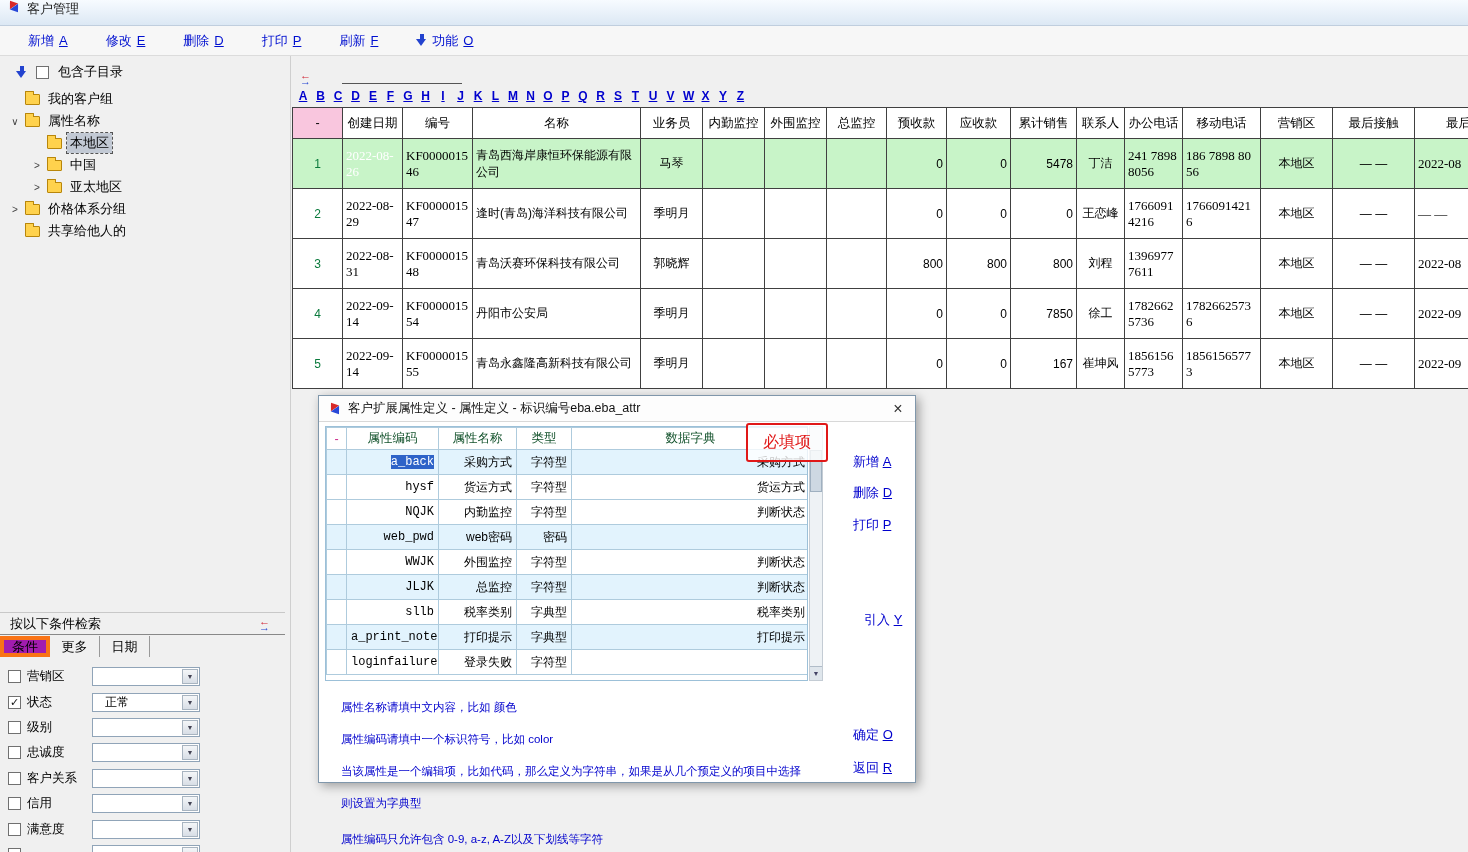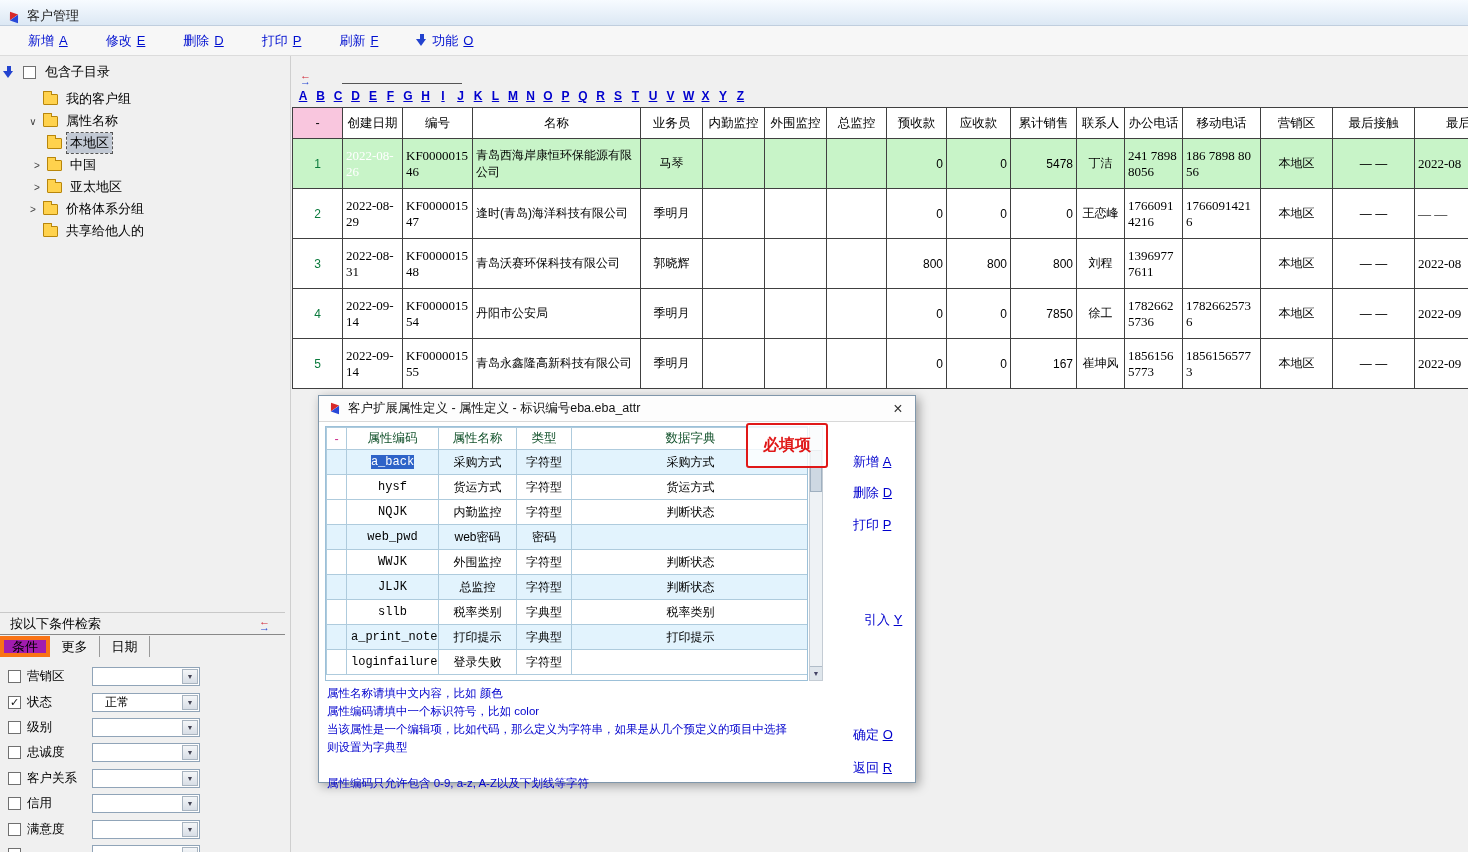--- a/index.html
+++ b/index.html
@@ -2,46 +2,46 @@
 <html><head>
 <meta charset="utf-8">
 <style>
   *{margin:0;padding:0;box-sizing:border-box}
   html,body{width:1468px;height:852px;overflow:hidden}
   body{font-family:"Liberation Sans","DejaVu Sans",sans-serif;font-size:12px;color:#000;background:#f0f0f0}
   #app{position:relative;width:1468px;height:852px;background:#f0f0f0;overflow:hidden}
 
   
   .titlebar{position:absolute;left:0;top:0;right:0;height:26px;background:linear-gradient(#f7fbff,#dce8f4);
-    border-bottom:1px solid #c0cede;display:flex;align-items:flex-end;padding-left:6px;gap:6px}
+    border-bottom:1px solid #c0cede;display:flex;align-items:flex-start;padding-left:6px;gap:6px}
   .title{font-size:13px;color:#222}
   .app-icon{width:15px;height:14px;position:relative;display:inline-block;flex:none}
   .app-icon::before{content:"";position:absolute;left:1px;top:0;width:0;height:0;
     border-left:5px solid transparent;border-right:5px solid transparent;border-bottom:7px solid #d82828;transform:rotate(-35deg)}
   .app-icon::after{content:"";position:absolute;left:5px;top:6px;width:0;height:0;
     border-left:5px solid transparent;border-right:5px solid transparent;border-top:7px solid #2848d8;transform:rotate(-35deg)}
 
   
   .toolbar{position:absolute;left:0;top:26px;right:0;height:30px;background:#f7f7f7;border-bottom:1px solid #dcdcdc;
     display:flex;align-items:center;padding-left:28px;gap:38px}
   .tb-item{color:#0010d0;font-size:13px;cursor:pointer;display:flex;align-items:center;gap:5px;white-space:nowrap}
   .down-arrow{position:relative;width:11px;height:13px;display:inline-block;flex:none}
   .down-arrow::before{content:"";position:absolute;left:3.5px;top:0;width:4px;height:6px;background:#2343cf}
   .down-arrow::after{content:"";position:absolute;left:0;top:5px;width:0;height:0;
     border-left:5.5px solid transparent;border-right:5.5px solid transparent;border-top:7px solid #2343cf}
 
   
   .sidebar{position:absolute;left:0;top:56px;width:291px;bottom:0;border-right:1px solid #cfcfcf;background:#f0f0f0}
-  .subdir-row{position:absolute;left:0;top:6px;height:20px;display:flex;align-items:center;gap:9px;padding-left:3px}
+  .subdir-row{position:absolute;left:0;top:6px;height:20px;display:flex;align-items:center;gap:9px;padding-left:16px}
   .cb{width:13px;height:13px;background:#fff;border:1px solid #707070;display:inline-flex;align-items:center;
     justify-content:center;font-size:11px;line-height:1;color:#111;flex:none}
   .cb-label{font-size:13px}
   .tree{position:absolute;left:0;top:32px;right:0}
   .tree-item{height:22px;display:flex;align-items:center;gap:5px;font-size:13px;cursor:pointer}
-  .tree-item.ind1{padding-left:28px}
+  .tree-item.ind1{padding-left:10px}
   .tree-item.ind2{padding-left:32px}
   .tree-arrow{width:10px;color:#444;font-size:10px;text-align:center;flex:none}
   .folder{width:15px;height:11px;background:#ffd24d;border:1px solid #b8860b;border-radius:1px;position:relative;flex:none}
   .folder::before{content:"";position:absolute;left:-1px;top:-4px;width:7px;height:3px;background:#ffd24d;
     border:1px solid #b8860b;border-bottom:none;border-radius:1px 1px 0 0}
   .tree-label{padding:1px 3px;white-space:nowrap}
   .tree-item.selected .tree-label{background:#c2c9d4;outline:1px dashed #555}
 
   
   .search-panel{position:absolute;left:0;top:556px;width:285px;height:240px;border-top:1px solid #c8c8c8}
@@ -85,37 +85,37 @@
 
   
   .dialog{position:absolute;left:318px;top:395px;width:598px;height:388px;background:#fff;
     border:1px solid #8097ab;box-shadow:3px 3px 10px rgba(0,0,0,.35)}
   .dlg-title{position:absolute;left:0;top:0;right:0;height:26px;display:flex;align-items:center;gap:6px;
     padding:0 8px;border-bottom:1px solid #d8d8d8;background:#fdfdfd}
   .dlg-title-text{font-size:12.5px;color:#111;white-space:nowrap}
   .dlg-close{margin-left:auto;font-size:16px;color:#333;cursor:pointer;width:18px;text-align:center}
   .attr-wrap{position:absolute;left:6px;top:30px;width:483px;height:255px;overflow:hidden;border:1px solid #9cc0d8}
   .attr-grid{border-collapse:collapse;table-layout:fixed;width:483px;background:#fff}
-  .attr-grid th,.attr-grid td{border:1px solid #aecbdd;padding:1px 4px;overflow:hidden;text-align:center;font-size:12px}
+  .attr-grid th,.attr-grid td{border:1px solid #aecbdd;padding:1px 4px;overflow:hidden;text-align:right;font-size:12px}
   .attr-grid thead th{height:22px;font-weight:normal;color:#14532d;text-align:center;font-size:12.5px;background:#fff}
   .attr-grid thead th.corner{color:#cc2a8a}
   .attr-grid tbody tr{height:25px}
   .attr-grid tbody tr.odd{background:#e2f3fd}
   .a-code{font-family:"Liberation Mono","DejaVu Sans Mono",monospace;font-size:11px}
   .sel-text{background:#2e63c8;color:#fff}
   .dlg-scroll{position:absolute;left:490px;top:30px;width:14px;height:255px;background:#eef2f5;border:1px solid #c4ccd4}
   .dlg-scroll .thumb{position:absolute;left:0;right:0;top:23px;height:42px;background:#cdd8e2;border:1px solid #9fb0c0;cursor:pointer}
   .dlg-scroll .sbtn{position:absolute;left:0;right:0;bottom:0;height:14px;background:#dfe6ec;border-top:1px solid #b0bcc8;
     font-size:7px;display:flex;align-items:center;justify-content:center;color:#446;cursor:pointer}
-  .req-badge{position:absolute;left:427px;top:27px;width:82px;height:45px;border:2px solid #e01818;border-radius:3px;
-    color:#e01818;font-size:16px;font-weight:bold;display:flex;align-items:center;justify-content:center;
+  .req-badge{position:absolute;left:427px;top:27px;width:82px;height:39px;border:2px solid #e01818;border-radius:3px;
+    color:#e01818;font-size:16px;font-weight:normal;display:flex;align-items:center;justify-content:center;
     background:rgba(255,255,255,.78);z-index:5}
   .dlg-btn{position:absolute;left:534px;color:#0000cd;font-size:13px;cursor:pointer;white-space:nowrap}
   .dlg-help{position:absolute;left:8px;top:288px;color:#0000cd;font-size:11.5px;line-height:18px;white-space:nowrap}
-  .dlg-help p{margin:0}
+  .dlg-help p{margin:14px}
   .dlg-help p:nth-child(5){margin-top:18px}
 </style>
 </head>
 <body>
 
 <div id="app">
 
   <div class="titlebar">
     <span class="app-icon"></span>
     <span class="title">客户管理</span>

